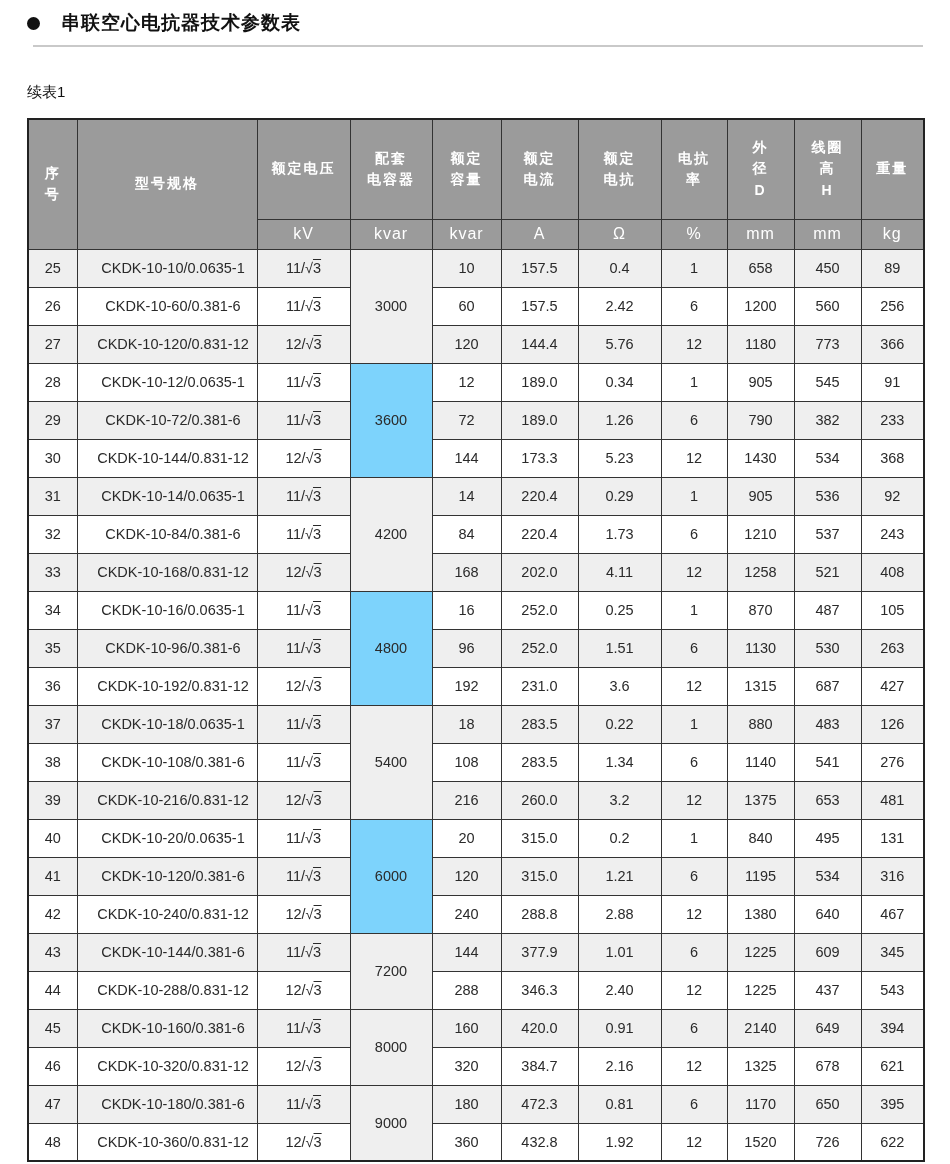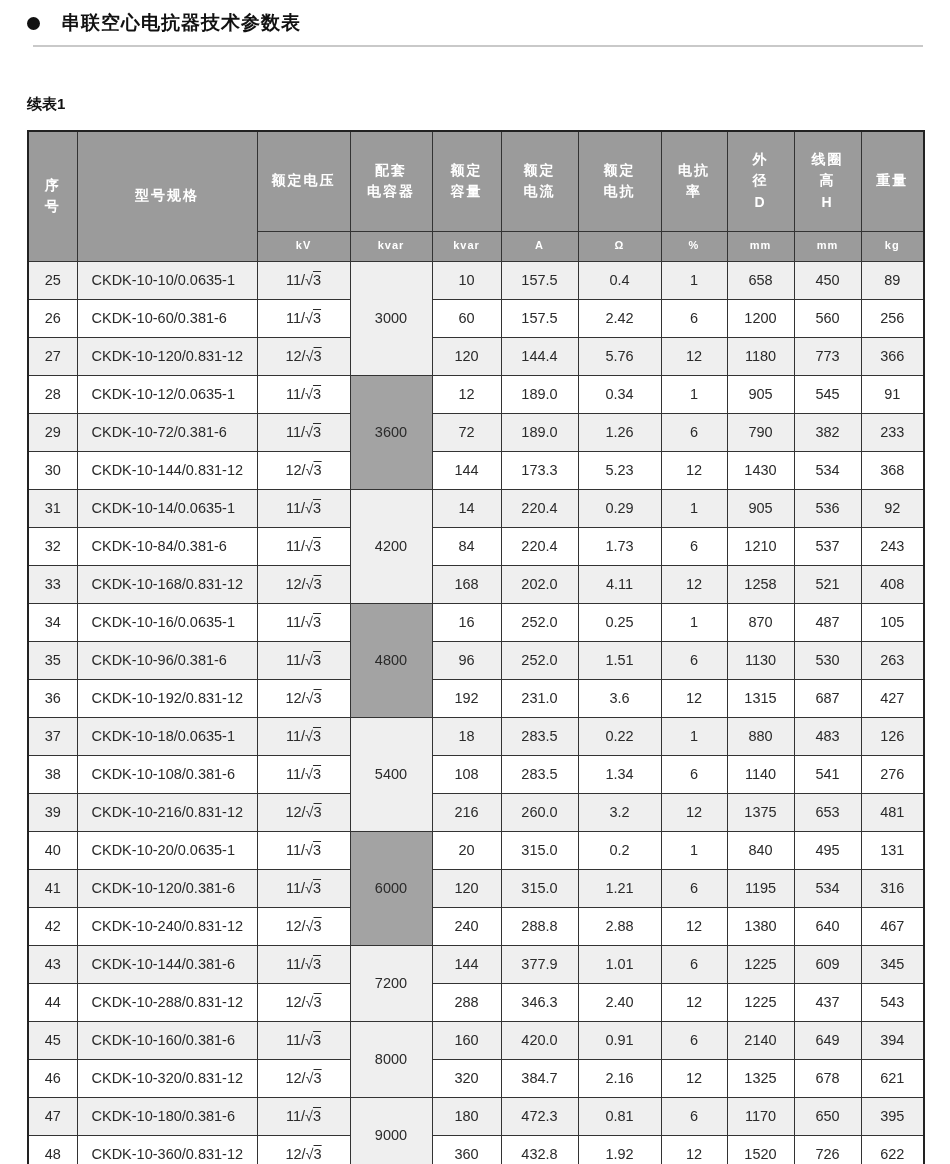--- a/index.html
+++ b/index.html
@@ -11,38 +11,38 @@
   }
   .page { padding:6px 27px 10px 27px; }
 
   
   .title-row { display:flex; align-items:center; gap:9px; padding:4px 0 9px 0; }
   .bullet { width:13px; height:13px; border-radius:50%; background:#111; flex:0 0 auto; }
   .page-title { font-size:19px; font-weight:bold; color:#111; letter-spacing:1px;margin-left:12px; }
   .title-divider { border:none; border-top:2px solid #c9c9c9; margin:0 0 0 6px; }
 
   
-  .cont-label { margin:48px 0 16px 0; font-size:15px; font-weight:bold; color:#111; }
+  .cont-label { margin:36px 0 16px 0; font-size:15px; font-weight:normal; color:#111; }
 
   
   table { border-collapse:collapse; table-layout:fixed; width:896px; }
   th, td { border:1px solid #333; text-align:center; vertical-align:middle; padding:0 2px; }
   table { border:2px solid #222; }
 
   thead th {
     background:#9b9b9b; color:#ffffff; font-weight:bold;
     font-size:14px; letter-spacing:2px; white-space:pre-line; line-height:1.55;
   }
   thead tr.main-row th { height:100px; }
-  thead tr.unit-row th { height:30px; font-size:11px; letter-spacing:1px; font-weight:bold; }
+  thead tr.unit-row th { height:30px; font-size:16px; letter-spacing:1px; font-weight:normal; }
 
   tbody td { height:38px; font-size:14.5px; color:#2a2a2a; background:#ffffff; }
   tbody tr.shade td { background:#efefef; }
-  tbody td.model { text-align:left; padding-left:14px; }
-  tbody td.cap { background:#a3a3a3; font-size:14.5px; }
+  tbody td.model { text-align:center; padding-left:14px; }
+  tbody td.cap { background:#7dd3fc; font-size:14.5px; }
   .radicand { text-decoration:overline; }
 </style>
 </head>
 <body>
 
 <div class="page">
 
   <div class="title-row">
     <span class="bullet"></span>
     <span class="page-title">串联空心电抗器技术参数表</span>

